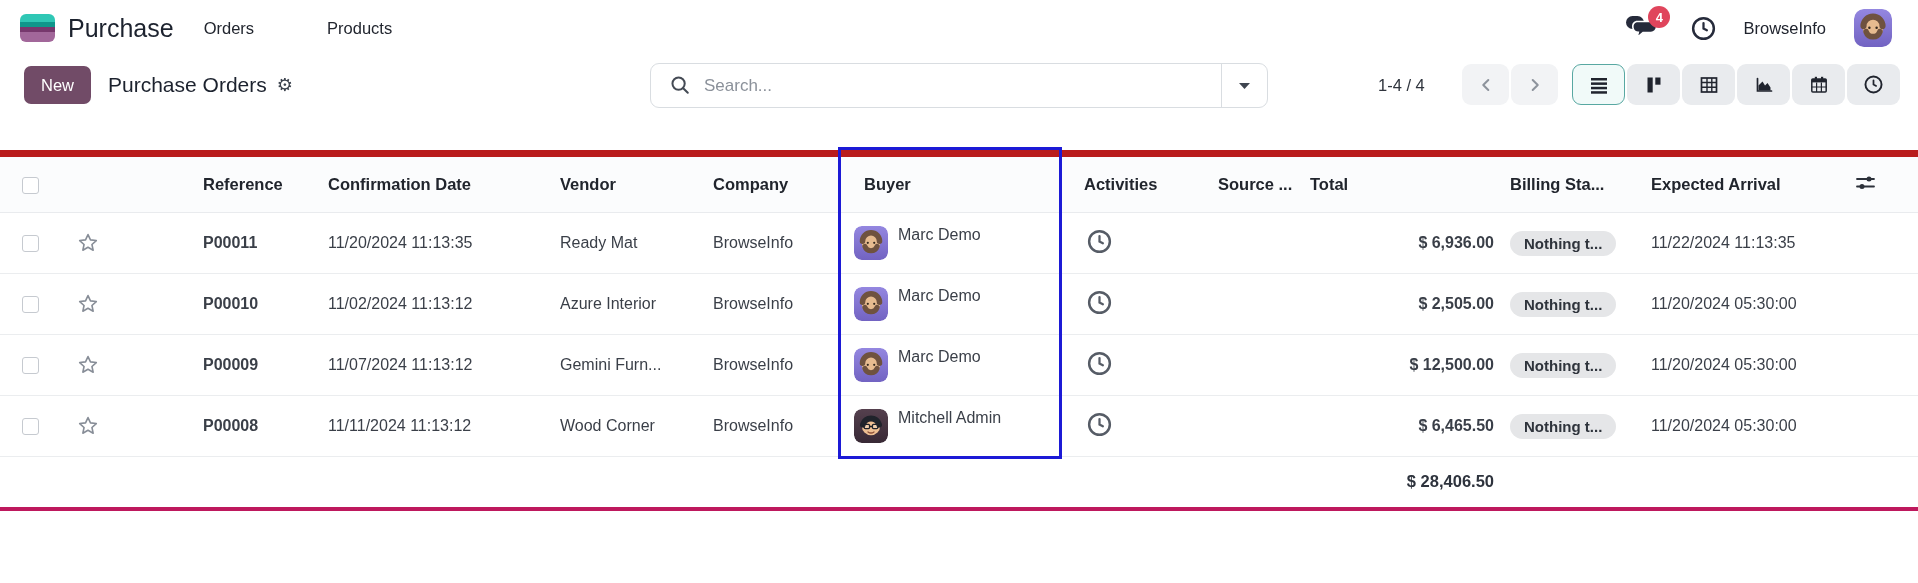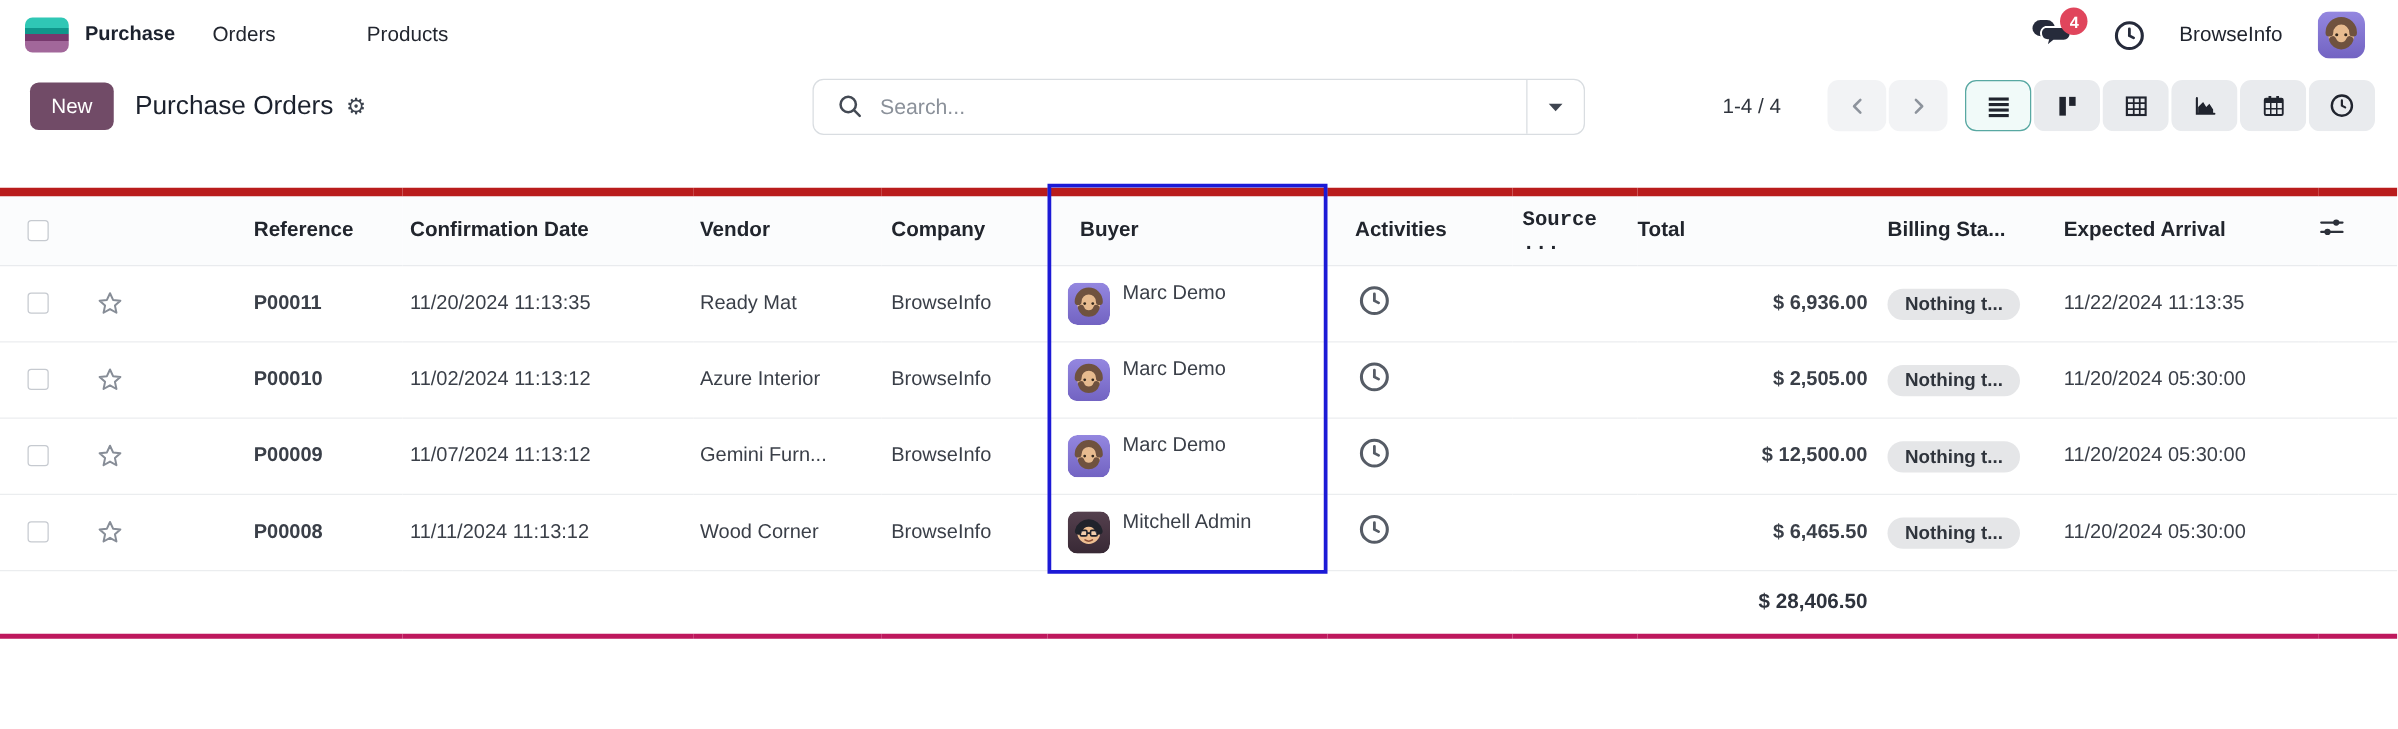--- a/index.html
+++ b/index.html
@@ -5,21 +5,21 @@
   * { margin:0; padding:0; box-sizing:border-box; }
   html,body { background:#fff; }
   body { font-family:"Liberation Sans","DejaVu Sans",sans-serif; color:#374151; }
   .screen { position:relative; width:1918px; height:583px; background:#fff; overflow:hidden; }
 
   
   .navbar { height:56px; display:flex; justify-content:space-between; align-items:center; padding:0 26px 0 20px; background:#fff; }
   .nav-left { display:flex; align-items:center; }
   .app-logo { width:35px; height:28px; border-radius:6px; display:inline-block;
     background:linear-gradient(180deg,#2fc7b5 0%,#2fc7b5 30%,#0f968b 30%,#0f968b 48%,#77386d 48%,#77386d 66%,#a2679a 66%,#a2679a 100%); }
-  .app-title { font-size:16px; font-weight:700; color:#1c222e; margin-left:13px; }
+  .app-title { font-size:25px; font-weight:400; color:#1c222e; margin-left:13px; }
   .nav-menu { display:flex; margin-left:30px;gap:41px; }
   .nav-link { font-size:16.5px; color:#22262f; margin-right:32px; cursor:pointer; }
   .nav-right { display:flex; align-items:center; }
   .msg-wrap { position:relative; margin-right:32px; cursor:pointer; }
   .msg-badge { position:absolute; top:-8px; right:-12px; min-width:22px; height:22px; border-radius:11px; background:#e0455c; color:#fff;
     font-size:13px; font-weight:700; display:flex; align-items:center; justify-content:center; padding:0 5px; }
   .top-clock { color:#262b3b; margin-right:26px; cursor:pointer; display:flex; }
   .user-name { font-size:16.5px; color:#20242e; margin-right:28px; cursor:pointer; }
   .nav-avatar { width:38px; height:38px; border-radius:10px; overflow:hidden; display:block; cursor:pointer; }
 
@@ -55,21 +55,21 @@
   .c-check { padding-left:22px; }
   .c-star  { text-align:center; }
   .c-ref   { padding-left:83px; }
   .c-date  { padding-left:6px; }
   .c-vendor{ padding-left:5px; }
   .c-company{ padding-left:8px; }
   td.c-buyer{ padding-left:16px; }
   th.c-buyer{ padding-left:26px; }
   td.c-act { padding-left:24px; }
   th.c-act { padding-left:22px; }
-  .c-src   { padding-left:8px;font-family:Liberation Mono, monospace; }
+  .c-src   { padding-left:8px; }
   .c-total { text-align:right; padding-right:6px; }
   .c-bill  { padding-left:10px; }
   .c-arr   { padding-left:11px; }
   .c-opt   { text-align:center; }
 
   td.c-ref { font-weight:700; color:#2e333d; }
   td.c-total { font-weight:600; color:#2e333d; }
   .f-total { font-weight:700 !important; font-size:16.5px; color:#262b33; }
 
   .checkbox { display:inline-block; width:17px; height:17px; border:1px solid #c6cad0; border-radius:3px; background:#fff; vertical-align:middle; cursor:pointer; }

